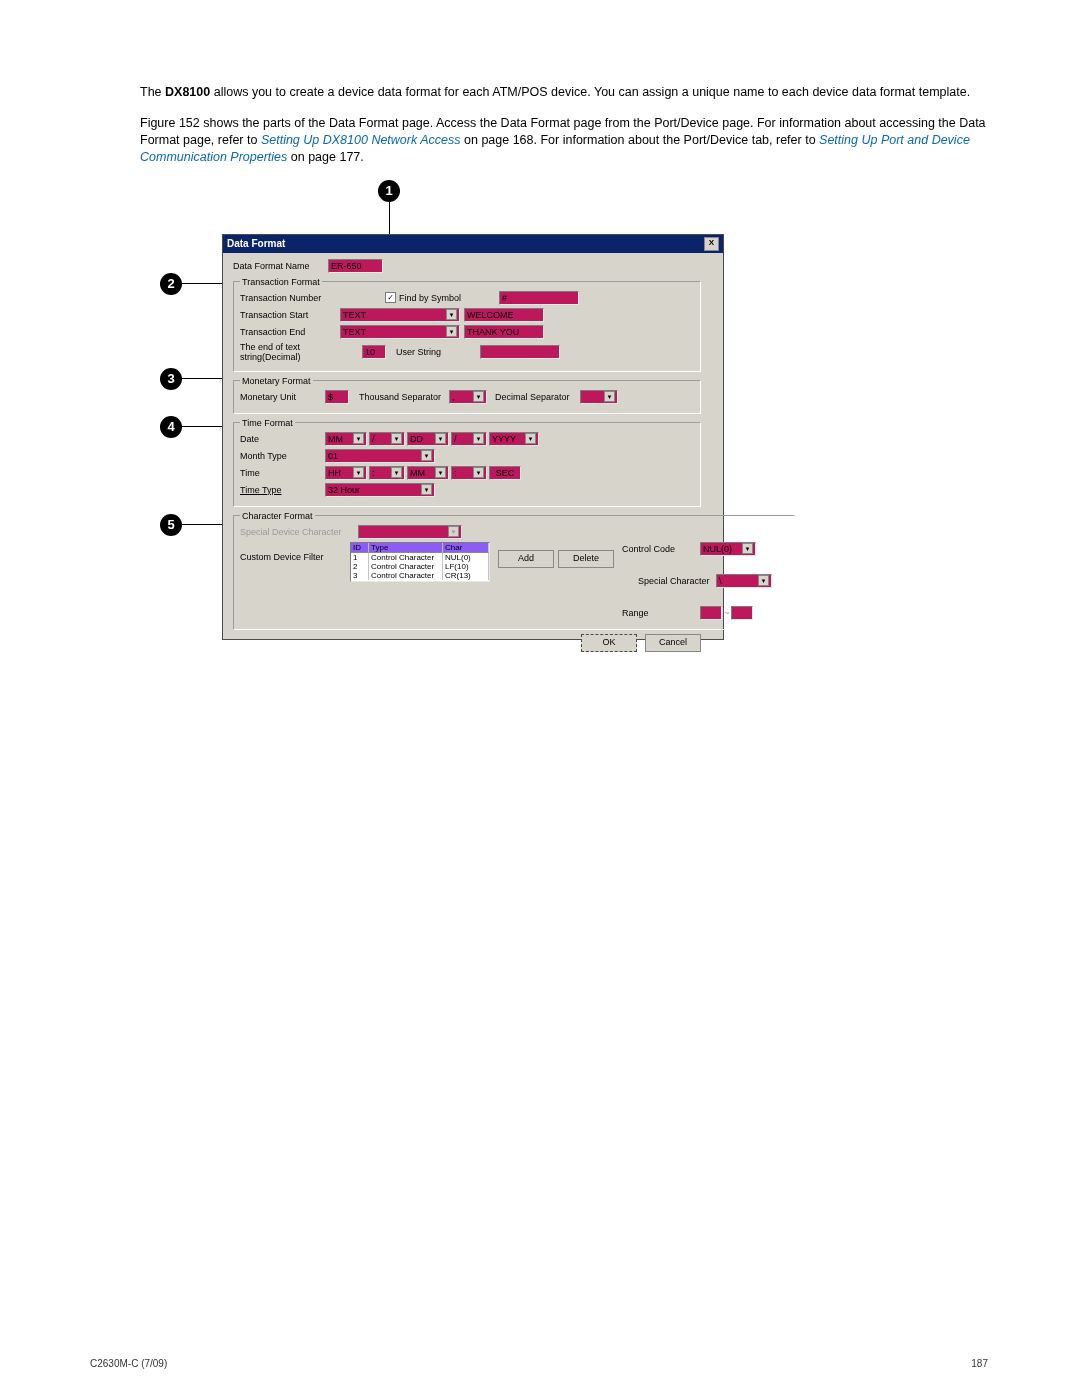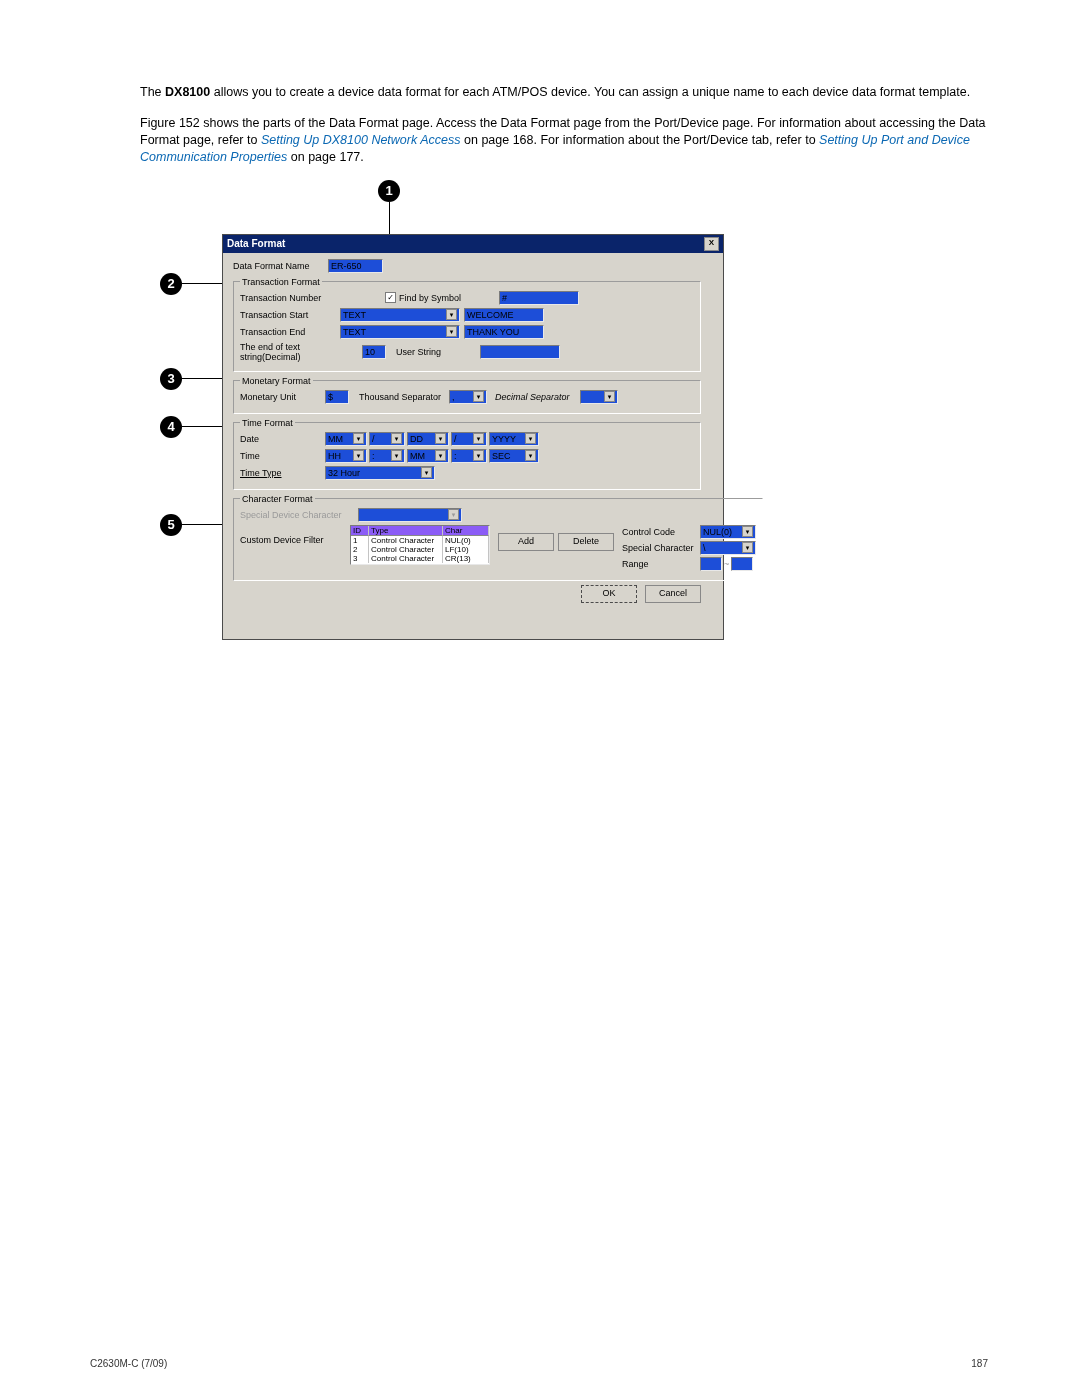--- a/index.html
+++ b/index.html
@@ -100,21 +100,21 @@
     color: #000;
     font-size: 8px;
     text-align: center;
     line-height: 10px;
     font-weight: bold;
   }
   .dlg-body { padding: 6px 22px 6px 10px; flex: 1; }
   .row { display: flex; align-items: center; margin-bottom: 3px; }
   .lbl { font-size: 9px; }
   .field, .combo {
-    background: #1d4ed8;
+    background: #be185d;
     border-top: 1px solid #7b7b7b;
     border-left: 1px solid #7b7b7b;
     border-right: 1px solid #e8e8e8;
     border-bottom: 1px solid #e8e8e8;
     font-size: 9px;
     box-sizing: border-box;
     height: 14px;
     line-height: 12px;
     padding: 0 2px;
     overflow: hidden;
@@ -293,21 +293,21 @@
           <div class="row">
             <span class="lbl" style="width:85px;">Monetary Unit</span>
             <div class="field" style="width:24px;">$</div>
             <span style="width:10px;"></span>
             <span class="lbl" style="width:90px;">Thousand Separator</span>
             <div class="combo" style="width:38px;">
                 <span>,</span>
                 <span class="combo-arrow">▾</span>
               </div>
             <span style="width:8px;"></span>
-            <span class="lbl" style="width:85px;font-style:italic;">Decimal Separator</span>
+            <span class="lbl" style="width:85px;">Decimal Separator</span>
             <div class="combo" style="width:38px;">
                 <span></span>
                 <span class="combo-arrow">▾</span>
               </div>
           </div>
         </fieldset>
 
         <fieldset>
           <legend>Time Format</legend>
           <div class="row">
@@ -331,20 +331,27 @@
                 <span>/</span>
                 <span class="combo-arrow">▾</span>
               </div>
             <span style="width:2px;"></span>
             <div class="combo" style="width:50px;">
                 <span>YYYY</span>
                 <span class="combo-arrow">▾</span>
               </div>
           </div>
           <div class="row">
+            <span class="lbl" style="width:85px;">Month Type</span>
+            <div class="combo" style="width:110px;">
+                <span>01</span>
+                <span class="combo-arrow">▾</span>
+              </div>
+          </div>
+          <div class="row">
             <span class="lbl" style="width:85px;">Time</span>
             <div class="combo" style="width:42px;">
                 <span>HH</span>
                 <span class="combo-arrow">▾</span>
               </div>
             <span style="width:2px;"></span>
             <div class="combo" style="width:36px;">
                 <span>:</span>
                 <span class="combo-arrow">▾</span>
               </div>
@@ -352,21 +359,21 @@
             <div class="combo" style="width:42px;">
                 <span>MM</span>
                 <span class="combo-arrow">▾</span>
               </div>
             <span style="width:2px;"></span>
             <div class="combo" style="width:36px;">
                 <span>:</span>
                 <span class="combo-arrow">▾</span>
               </div>
             <span style="width:2px;"></span>
-            <div class="combo" style="width:50px;">
+            <div class="combo" style="width:32px;flex-direction:column;">
                 <span>SEC</span>
                 <span class="combo-arrow">▾</span>
               </div>
           </div>
           <div class="row">
             <span class="lbl" style="width:85px;text-decoration:underline;">Time Type</span>
             <div class="combo" style="width:110px;">
                 <span>32 Hour</span>
                 <span class="combo-arrow">▾</span>
               </div>
@@ -413,21 +420,21 @@
             </div>
             <div style="width:8px;"></div>
             <div style="display:flex; flex-direction:column; gap:2px;">
               <div class="row" style="margin:0;">
                 <span class="lbl" style="width:78px;">Control Code</span>
                 <div class="combo" style="width:56px;">
                     <span>NUL(0)</span>
                     <span class="combo-arrow">▾</span>
                   </div>
               </div>
-              <div class="row" style="margin:0;">
+              <div class="row" style="margin:16px;">
                 <span class="lbl" style="width:78px;">Special Character</span>
                 <div class="combo" style="width:56px;">
                     <span>\</span>
                     <span class="combo-arrow">▾</span>
                   </div>
               </div>
               <div class="row" style="margin:0;">
                 <span class="lbl" style="width:78px;">Range</span>
                 <div class="field disabled" style="width:22px;"></div>
                 <span class="lbl disabled" style="padding:0 2px;">~</span>

